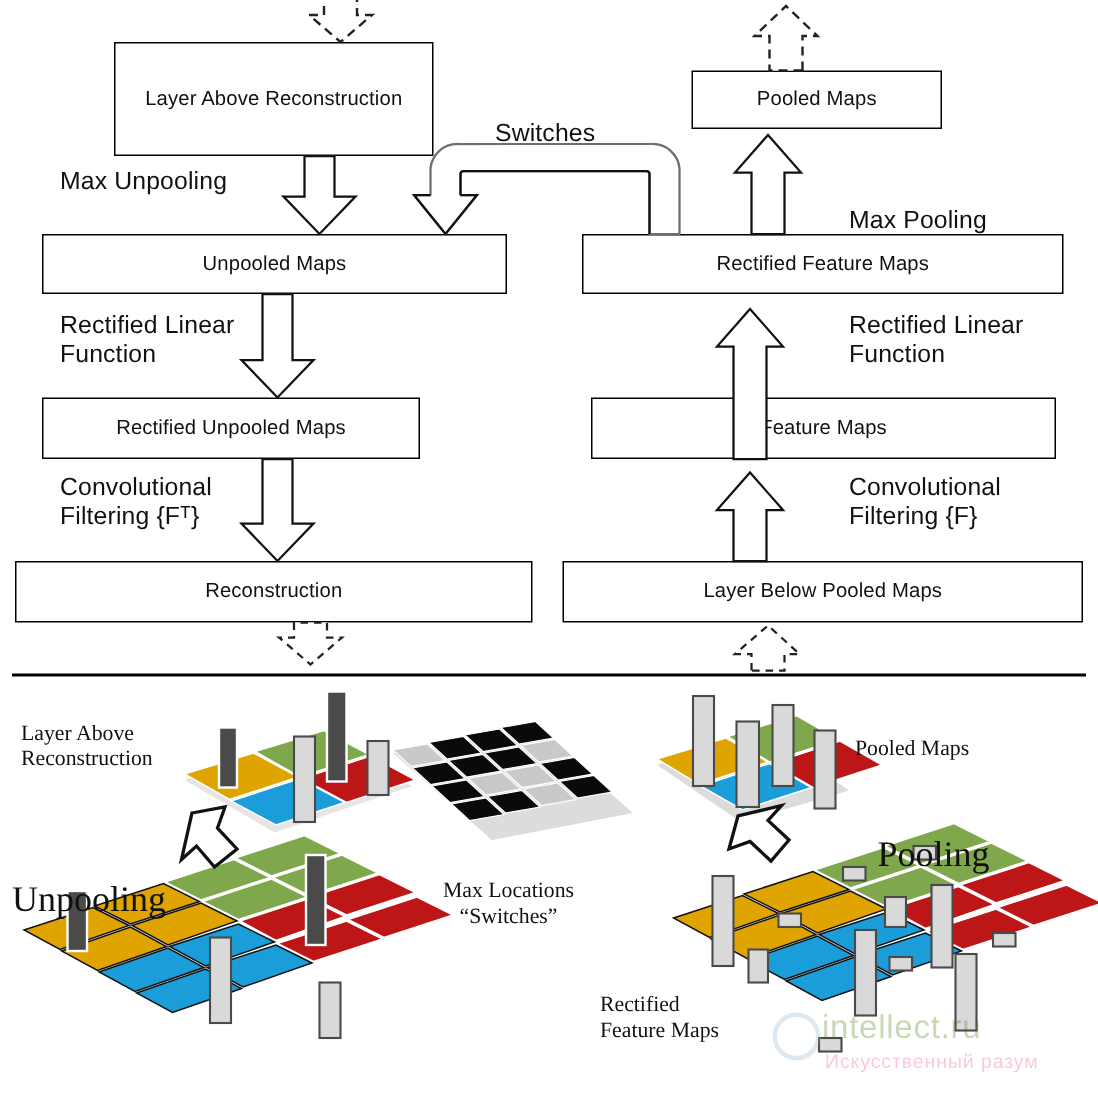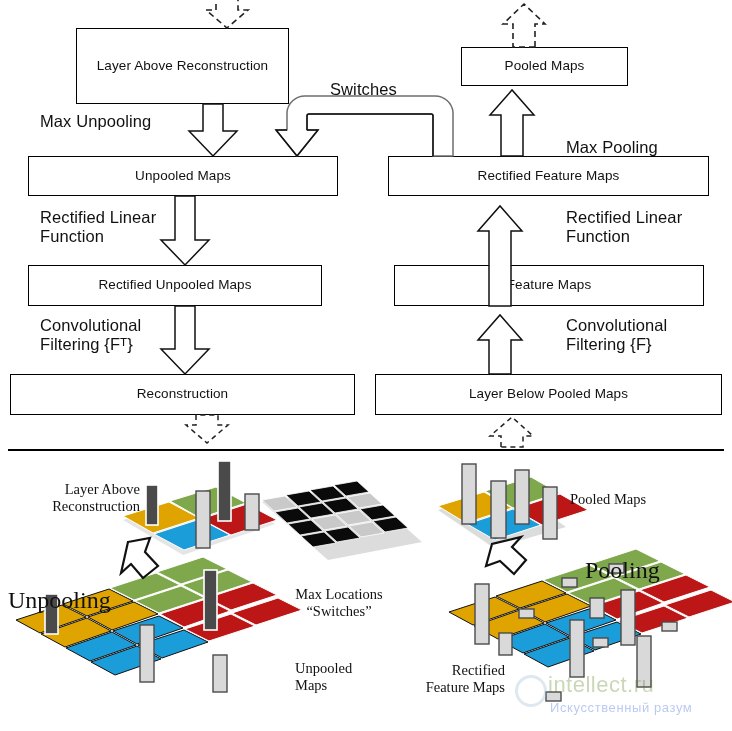--- a/index.html
+++ b/index.html
@@ -45,59 +45,59 @@
     position:absolute;
     font-family:"Liberation Serif", serif;
     font-size:14.5px;
     color:#111;
     line-height:1.18;
     white-space:pre-line;
     text-align:center;
   }
   .slab.big{font-size:24px;margin-top:41px;}
   .slab.left{text-align:left;}
-  .slab.right{text-align:right;}
+  .slab.right{text-align:left;}
 
   
   svg.layer{position:absolute;left:0;top:0;width:732px;height:731px;overflow:visible;}
 
   .divider{
     position:absolute;left:8px;top:449px;width:716px;height:0;
     border-top:2.4px solid #000;
   }
 
   
   .wm{
     position:absolute;
     font-family:"Liberation Sans", sans-serif;
     pointer-events:none;
     opacity:.30;
   }
   .wm-main{font-size:22px;color:#4d7c0f;letter-spacing:.5px;}
-  .wm-sub{font-size:13px;color:#1d4ed8;letter-spacing:.6px;}
+  .wm-sub{font-size:13px;color:#ec4899;letter-spacing:.6px;}
   .wm-circ{
     width:26px;height:26px;border-radius:50%;
     border:3px solid #8fb3d0;opacity:.30;position:absolute;
   }
 </style>
 </head>
 <body>
 
 <div id="root">
 
   <div class="fbox two" style="left:76px;top:28px;width:213px;height:76px;">
     <span>Layer Above
 Reconstruction</span>
   </div>
 
   <div class="fbox" style="left:28px;top:156px;width:310px;height:40px;">
     <span>Unpooled Maps</span>
   </div>
 
-  <div class="fbox" style="left:28px;top:265px;width:294px;height:41px;">
+  <div class="fbox" style="left:28px;top:265px;width:252px;height:41px;">
     <span>Rectified Unpooled Maps</span>
   </div>
 
   <div class="fbox" style="left:10px;top:374px;width:345px;height:41px;">
     <span>Reconstruction</span>
   </div>
 
   <div class="fbox" style="left:461px;top:47px;width:167px;height:39px;">
     <span>Pooled Maps</span>
   </div>
@@ -335,22 +335,20 @@
       <rect x="662" y="622" width="15" height="9" fill="#d9d9d9" stroke="#4a4a4a" stroke-width="1.4"></rect>
     </g>
 
   </svg>
 
   <div class="slab right" style="left:14px;top:481px;width:126px;">Layer Above
 Reconstruction</div>
 
   <div class="slab big left" style="left:8px;top:545px;width:130px;">Unpooling</div>
 
-  <div class="slab left" style="left:295px;top:660px;width:80px;">Unpooled
-Maps</div>
 
   <div class="slab" style="left:264px;top:570px;width:150px;margin-top:16px;">Max Locations
 “Switches”</div>
 
   <div class="slab left" style="left:570px;top:491px;width:110px;">Pooled Maps</div>
 
   <div class="slab big left" style="left:585px;top:515px;width:110px;">Pooling</div>
 
   <div class="slab right" style="left:400px;top:662px;width:105px;">Rectified
 Feature Maps</div>

